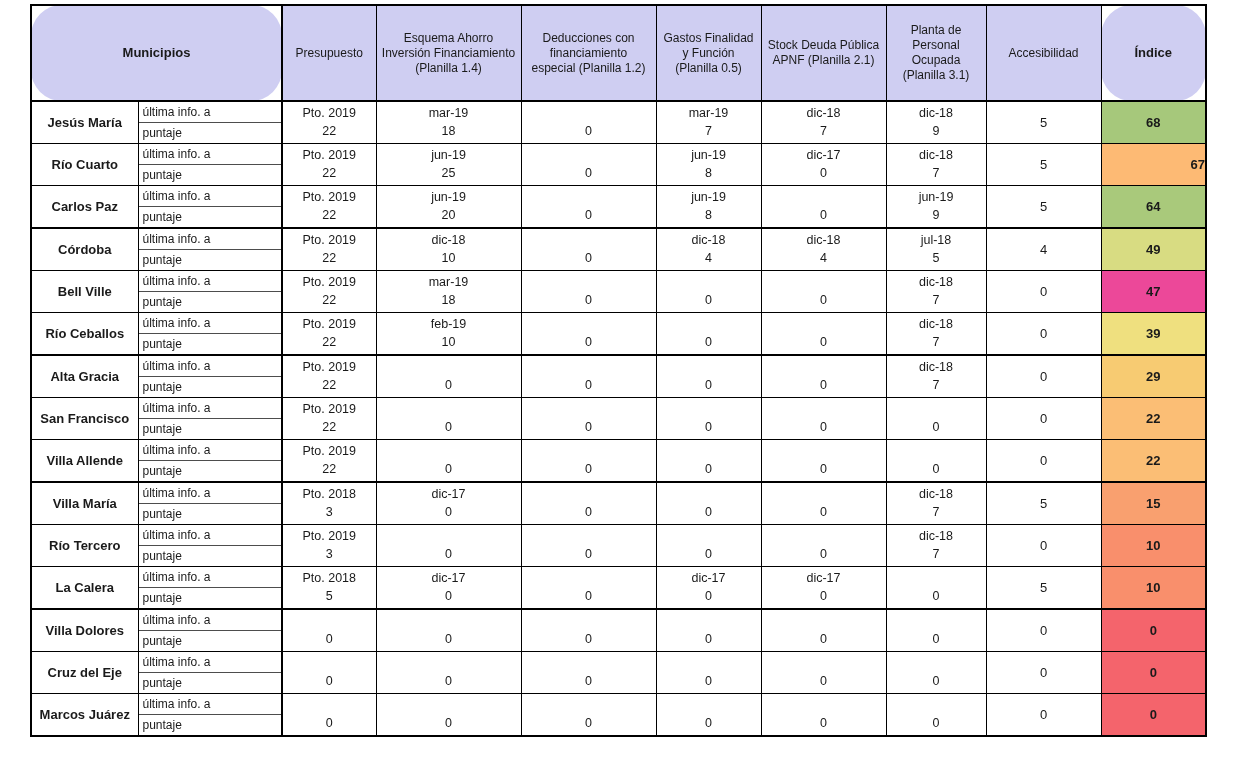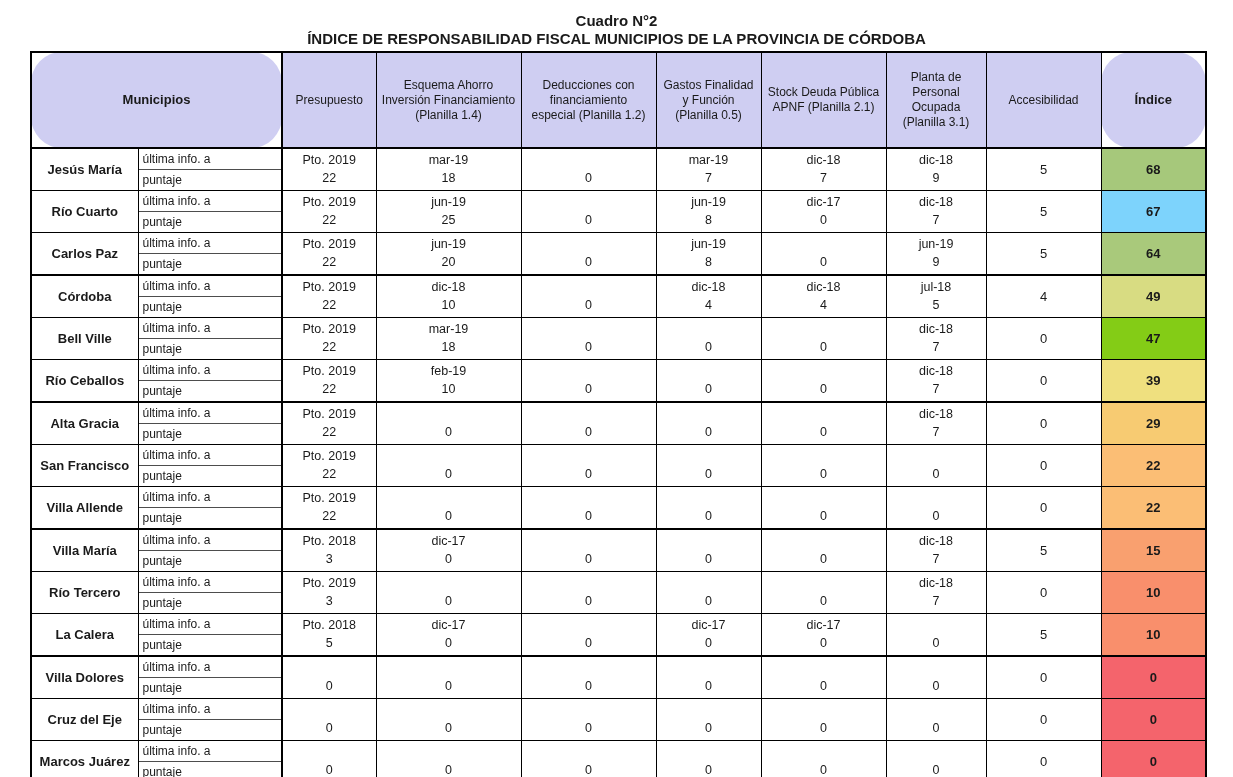--- a/index.html
+++ b/index.html
@@ -47,24 +47,20 @@
   .date-line { height: 20px; line-height: 22px; }
   .score-line { height: 19px; line-height: 18px; }
 
   td.acc-cell { font-size: 13px; }
   td.index-cell { font-weight: bold; font-size: 13px; }
 </style>
 </head>
 <body>
 
 <div class="page">
-  <div class="titles">
-    <div class="title-line1">Cuadro N°2</div>
-    <div class="title-line2">ÍNDICE DE RESPONSABILIDAD FISCAL MUNICIPIOS DE LA PROVINCIA DE CÓRDOBA</div>
-  </div>
 
   <table class="fiscal">
     <colgroup>
         <col style="width: 107px;">
         <col style="width: 144px;">
         <col style="width: 94px;">
         <col style="width: 145px;">
         <col style="width: 135px;">
         <col style="width: 105px;">
         <col style="width: 125px;">
@@ -143,21 +139,21 @@
           </td>
           <td class="data-cell">
             <div class="date-line">dic-17</div>
             <div class="score-line">0</div>
           </td>
           <td class="data-cell">
             <div class="date-line">dic-18</div>
             <div class="score-line">7</div>
           </td>
           <td class="acc-cell">5</td>
-          <td class="index-cell" style="background: #7dd3fc;">67</td>
+          <td class="index-cell" style="background: #fdba74; text-align: right;">67</td>
         </tr>
         <tr class="group-end">
           <td class="name-cell">Carlos Paz</td>
           <td class="labels-cell">
             <div class="lbl lbl-top">última info. a</div>
             <div class="lbl">puntaje</div>
           </td>
           <td class="data-cell thickL">
             <div class="date-line">Pto. 2019</div>
             <div class="score-line">22</div>
@@ -242,21 +238,21 @@
           </td>
           <td class="data-cell">
             <div class="date-line"></div>
             <div class="score-line">0</div>
           </td>
           <td class="data-cell">
             <div class="date-line">dic-18</div>
             <div class="score-line">7</div>
           </td>
           <td class="acc-cell">0</td>
-          <td class="index-cell" style="background: #84cc16;">47</td>
+          <td class="index-cell" style="background: #ec4899;">47</td>
         </tr>
         <tr class="group-end">
           <td class="name-cell">Río Ceballos</td>
           <td class="labels-cell">
             <div class="lbl lbl-top">última info. a</div>
             <div class="lbl">puntaje</div>
           </td>
           <td class="data-cell thickL">
             <div class="date-line">Pto. 2019</div>
             <div class="score-line">22</div>

